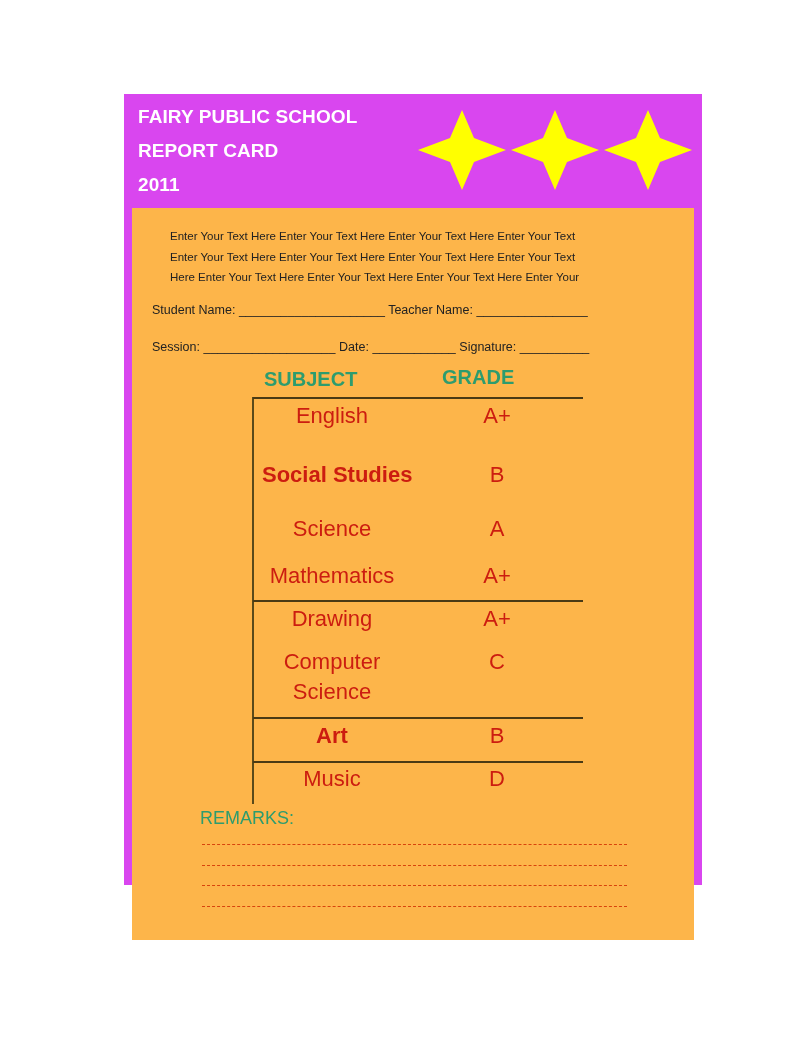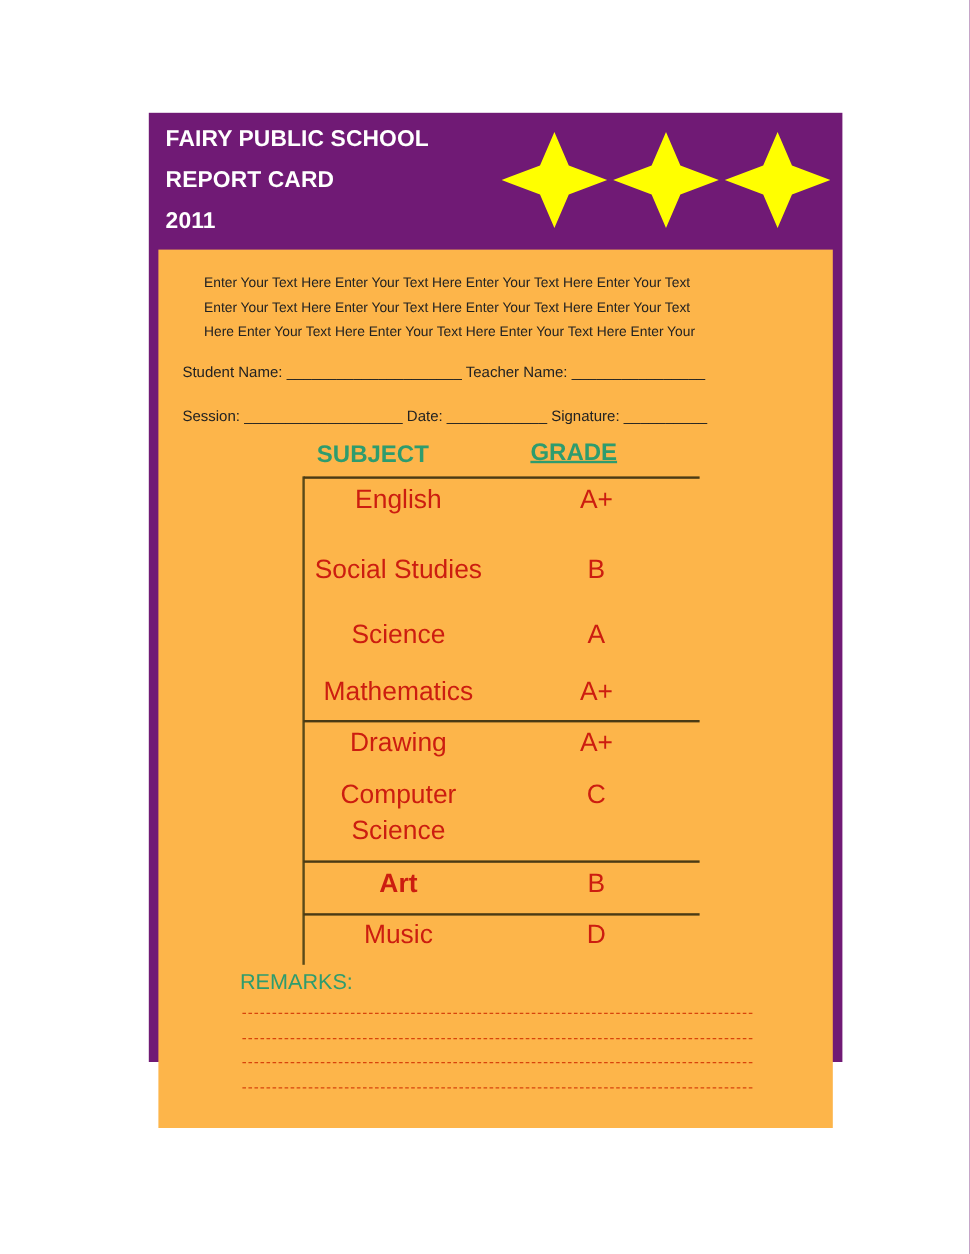--- a/index.html
+++ b/index.html
@@ -1,18 +1,18 @@
 <!DOCTYPE html>
 <html><head>
 <meta charset="utf-8">
 <style>
   html, body { margin:0; padding:0; }
   body { width:808px; height:1045px; background:#ffffff; position:relative; overflow:hidden;
          font-family:"Liberation Sans", "DejaVu Sans", sans-serif; }
-  .card { position:absolute; left:124px; top:94px; width:578px; height:791px; background:#701a75; }
+  .card { position:absolute; left:124px; top:94px; width:578px; height:791px; background:#d946ef; }
   .title-line { position:absolute; left:14px; color:#ffffff; font-weight:bold; font-size:19px; letter-spacing:0.1px; white-space:nowrap; }
   .stars { position:absolute; left:292px; top:14px; width:280px; height:85px; }
   .panel { position:absolute; left:8px; top:114px; width:562px; height:732px; background:#fdb54a; }
   .intro { position:absolute; left:38px; width:500px; font-size:11.5px; color:#222; line-height:20.5px; white-space:nowrap; top:18px; }
   .intro div { height:20.5px; }
   .field-row { position:absolute; left:20px; font-size:12.5px; color:#222; white-space:nowrap; }
   .hdr { position:absolute; color:#2e9c6e; font-weight:bold; font-size:20px; }
   .vline { position:absolute; left:120px; top:189px; width:2px; height:407px; background:#5a4a1a; }
   .hline { position:absolute; left:121px; width:330px; height:1.5px; background:#4a3a14; }
   .cell { position:absolute; color:#cc1d10; font-size:22px; text-align:center; white-space:nowrap; }
@@ -53,34 +53,34 @@
     <div class="field-row" style="top:132px;">
       <span>Session:</span>
       <span>___________________</span>
       <span>Date:</span>
       <span>____________</span>
       <span>Signature:</span>
       <span>__________</span>
     </div>
 
     <div class="hdr" style="left:132px; top:160px;">SUBJECT</div>
-    <div class="hdr" style="left:310px; top:158px;text-decoration:underline;">GRADE</div>
+    <div class="hdr" style="left:310px; top:158px;">GRADE</div>
 
     <div class="vline"></div>
     <div class="hline" style="top:189px;"></div>
     <div class="hline" style="top:392px;"></div>
     <div class="hline" style="top:509px;"></div>
     <div class="hline" style="top:553px;"></div>
 
     <div>
       <div class="cell subj" style="top:195px;">English</div>
       <div class="cell grade" style="top:195px;">A+</div>
     </div>
     <div>
-      <div class="cell subj" style="top:254px;">Social Studies</div>
+      <div class="cell subj" style="top:254px;font-weight:bold;">Social Studies</div>
       <div class="cell grade" style="top:254px;">B</div>
     </div>
     <div>
       <div class="cell subj" style="top:308px;">Science</div>
       <div class="cell grade" style="top:308px;">A</div>
     </div>
     <div>
       <div class="cell subj" style="top:355px;">Mathematics</div>
       <div class="cell grade" style="top:355px;">A+</div>
     </div>

